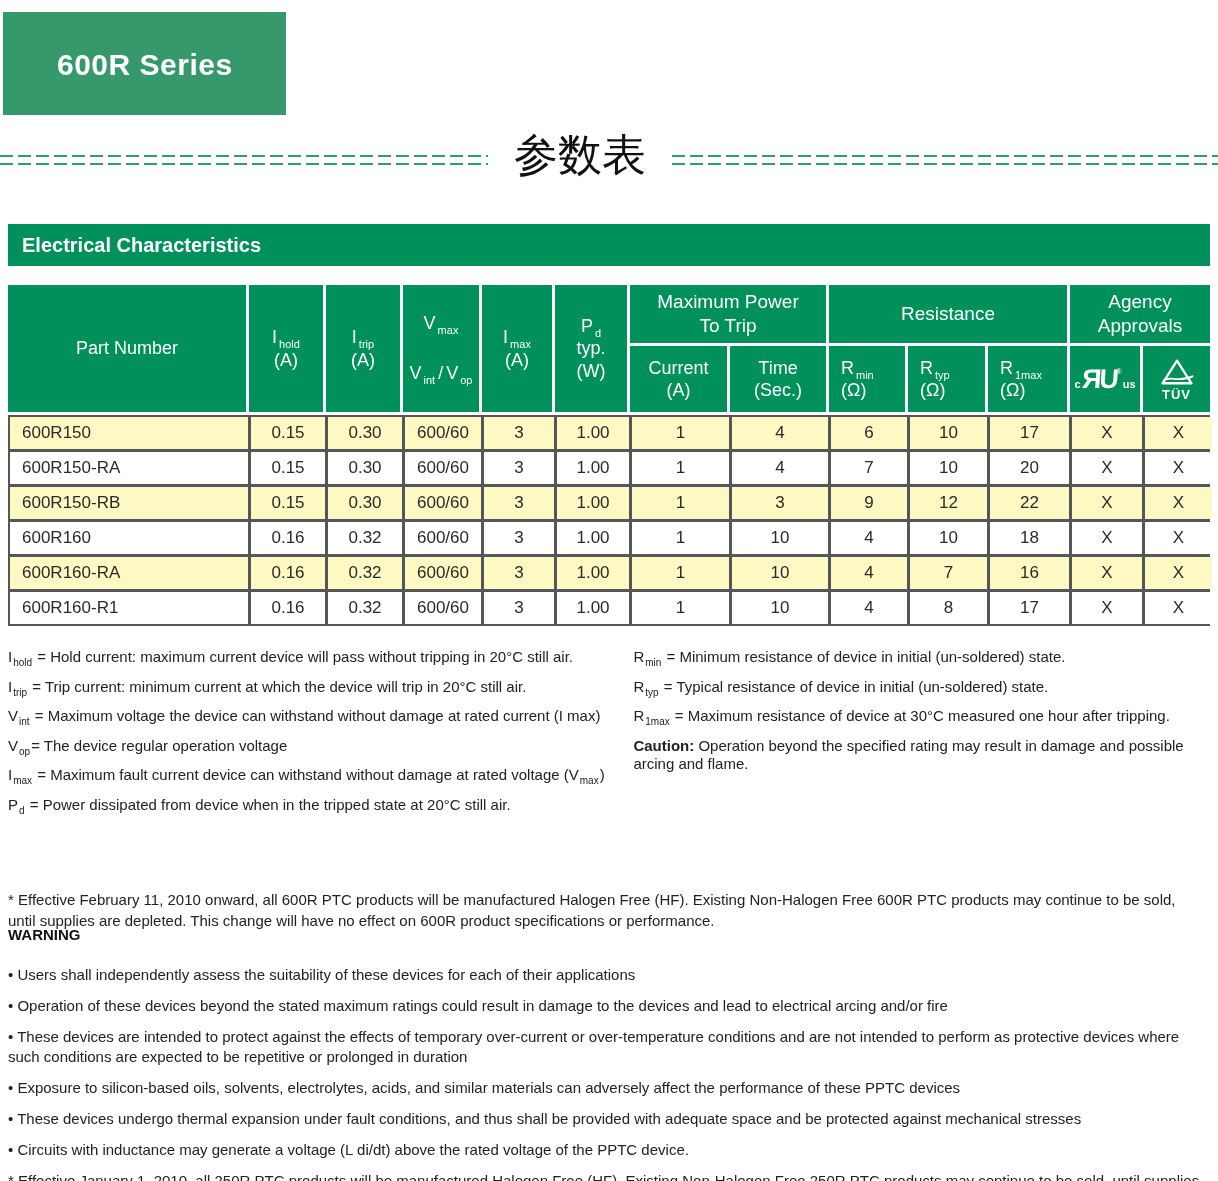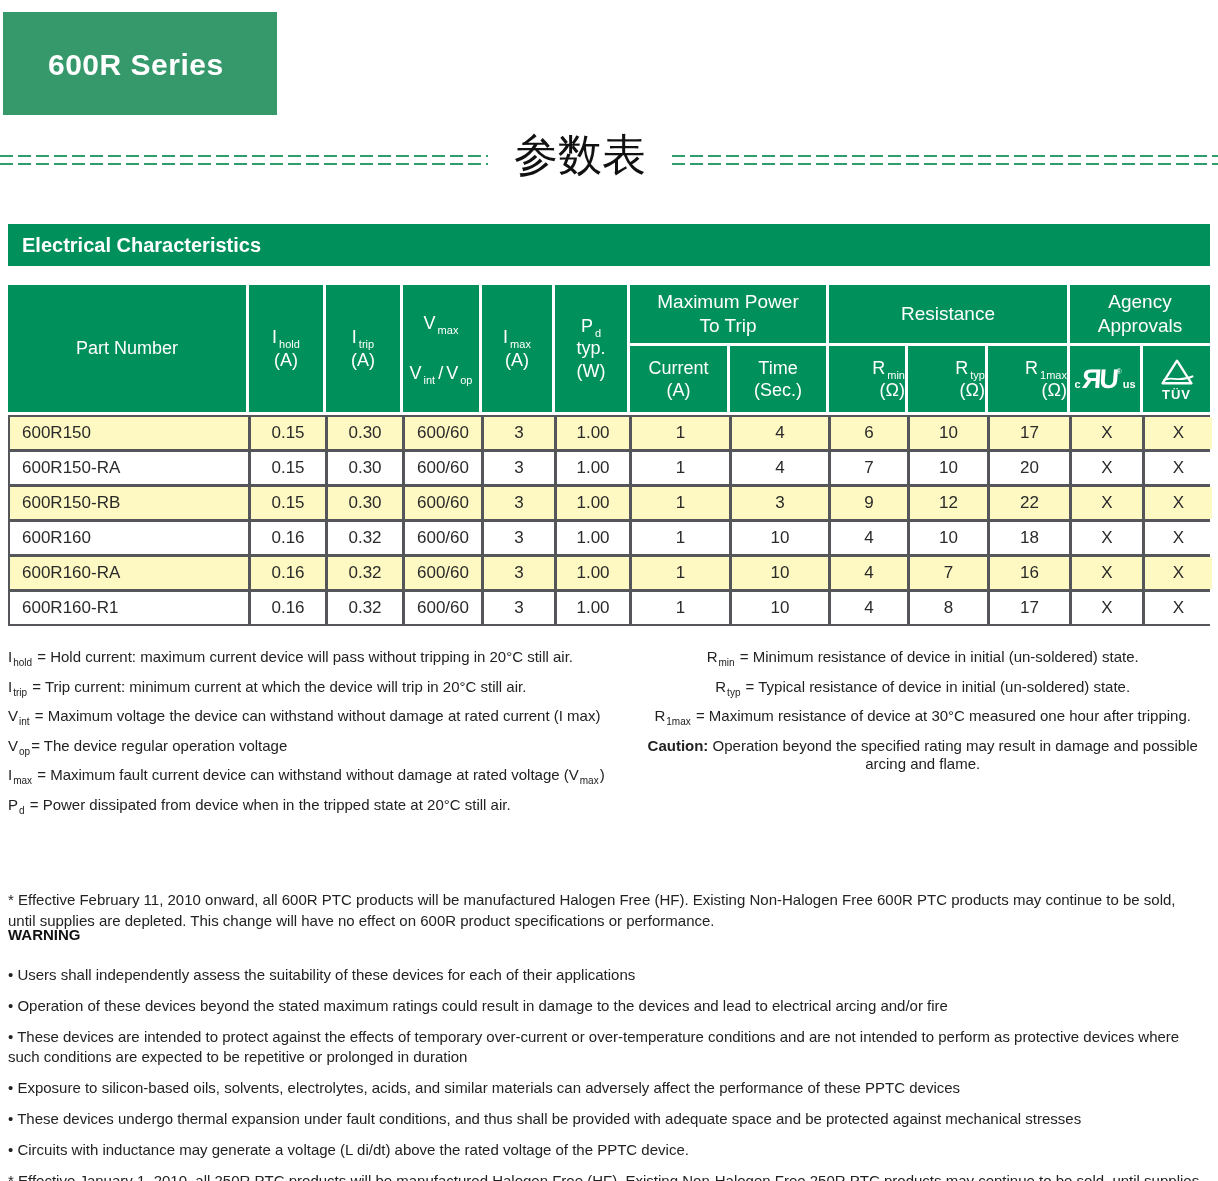--- a/index.html
+++ b/index.html
@@ -1,20 +1,20 @@
 <!DOCTYPE html>
 <html><head>
 <meta charset="utf-8">
 <style>
   html,body{margin:0;padding:0;background:#fff;width:1218px;height:1181px;overflow:hidden;
     font-family:"Liberation Sans","DejaVu Sans",sans-serif;color:#2a2a2a;}
   .page{position:relative;width:1218px;height:1181px;background:#fff;}
 
   
-  .series-box{position:absolute;left:3px;top:12px;width:274px;height:103px;background:#35996b;}
+  .series-box{position:absolute;left:3px;top:12px;width:274px;height:103px;background:#35996b;padding-left:9px;}
   .series-box .lbl{color:#fff;font-weight:bold;font-size:30px;padding:36px 0 0 45px;letter-spacing:0.5px;}
 
   
   .title-band{position:absolute;left:0;top:128px;width:1218px;height:64px;display:flex;align-items:center;}
   .dashes{height:10px;display:flex;flex-direction:column;justify-content:space-between;}
   .dash-line{height:2px;background:repeating-linear-gradient(90deg,#2f9e6c 0 13px,transparent 13px 18px);}
   .dash-left{width:488px;}
   .dash-right{flex:1;}
   .cn-title{font-family:"Liberation Serif","DejaVu Serif",serif;font-size:44px;color:#111;
     margin:0 26px;white-space:nowrap;line-height:1;transform:translateY(-4px);}
@@ -27,21 +27,21 @@
   .hdr{position:absolute;left:8px;top:285px;width:1202px;display:grid;
     grid-template-columns:238px 74px 74px 76px 70px 72px 97px 96px 76px 77px 79px 70px 67px;
     grid-template-rows:58px 66px;gap:3px;background:#fff;}
   .hcell{background:#00905c;color:#fff;display:flex;flex-direction:column;align-items:center;
     justify-content:center;font-size:18px;line-height:1.25;text-align:center;}
   .hcell.span2{grid-row:1/3;}
   .hsub{font-size:11px;position:relative;top:5px;margin-left:2px;font-weight:normal;}
   .hline{white-space:nowrap;}
   .vsep{margin:0 3px;}
   .group{font-size:19px;}
-  .rcell{align-items:flex-end;padding-left:12px;box-sizing:border-box;text-align:left;}
+  .rcell{align-items:flex-start;padding-left:12px;box-sizing:border-box;text-align:left;}
 
   
   .ul-wrap{display:flex;align-items:flex-end;justify-content:center;line-height:1;}
   .ul-c{font-size:11px;font-weight:bold;margin:0 1px 3px 0;}
   .ul-ru{font-size:27px;font-weight:800;letter-spacing:-2px;transform:skewX(-4deg);}
   .ul-reg{font-size:7px;align-self:flex-start;margin-top:2px;}
   .ul-us{font-size:11px;font-weight:bold;margin:0 0 3px 1px;}
 
   
   .tuv-wrap{display:flex;flex-direction:column;align-items:center;line-height:1;}
@@ -51,21 +51,21 @@
   .tbody{position:absolute;left:8px;top:415px;width:1202px;display:grid;
     grid-template-columns:238px 74px 74px 76px 70px 72px 97px 96px 76px 77px 79px 70px 67px;
     grid-auto-rows:32px;gap:3px;background:#55565a;border:2px solid #55565a;box-sizing:border-box;}
   .cell{background:#fff;display:flex;align-items:center;justify-content:center;font-size:17px;color:#2a2a2a;}
   .cell.shade{background:#fef9c3;}
   .cell.part{justify-content:flex-start;padding-left:12px;}
 
   
   .notes{position:absolute;left:8px;top:648px;width:1204px;display:flex;}
   .notes-col-left{width:622px;}
-  .notes-col-right{width:582px;margin-left:7px;text-align:center;}
+  .notes-col-right{width:582px;margin-left:7px;}
   .note-line{font-size:15px;line-height:18px;margin-bottom:9.5px;color:#222;}
   .nsub{font-size:10px;position:relative;top:4px;margin:0 1px;}
   .nbold{font-weight:bold;}
 
   .halogen-note{position:absolute;left:8px;top:856px;width:1198px;font-size:15px;line-height:21px;color:#222;margin-top:33px;}
 
   .warning-block{position:absolute;left:8px;top:926px;width:1205px;}
   .warning-title{font-weight:bold;font-size:15px;color:#111;}
   .warning-bullets{margin-top:22px;}
   .bullet{font-size:15px;line-height:20px;margin-bottom:11px;color:#222;}

